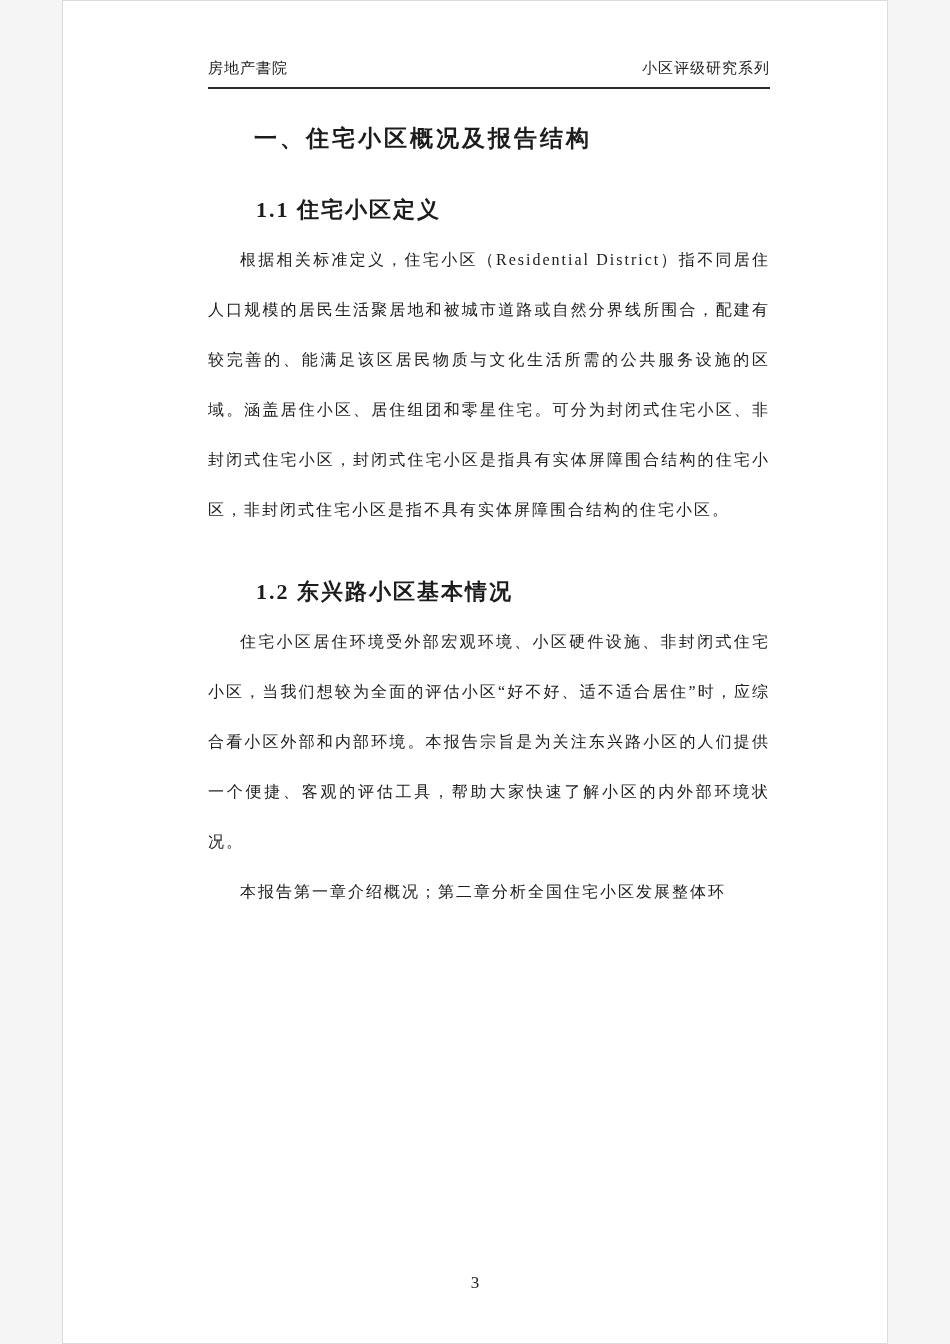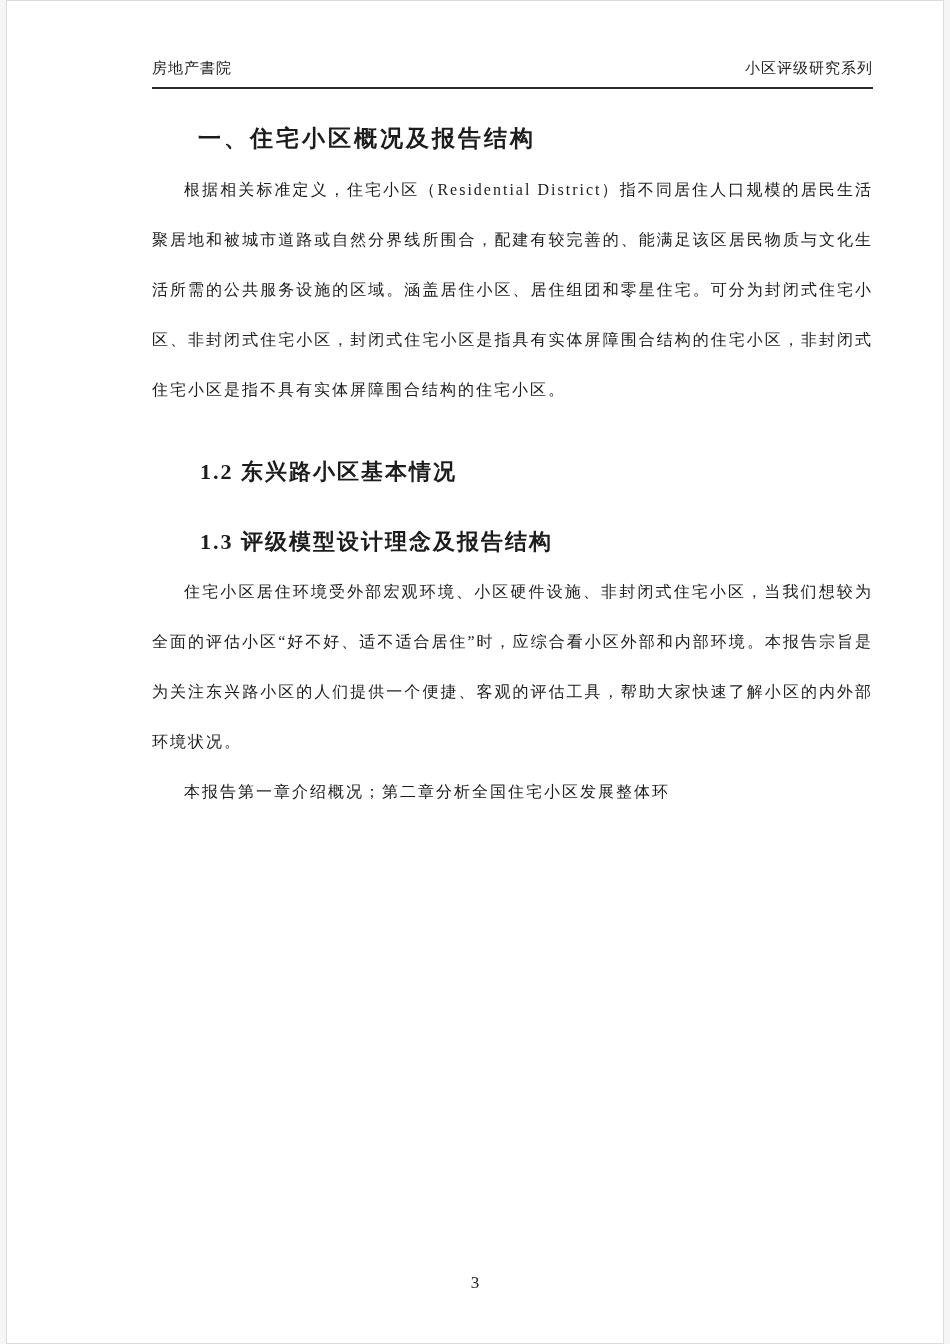--- a/index.html
+++ b/index.html
@@ -1,24 +1,24 @@
 <!DOCTYPE html>
 <html><head>
 <meta charset="utf-8">
 <style>
   * { box-sizing: border-box; }
   html, body { margin: 0; padding: 0; background: #f5f5f5; }
   .page {
-    width: 938px;
+    width: 826px;
     height: 1344px;
     margin: 0 auto;
     background: #ffffff;
     border: 1px solid #dcdcdc;
     position: relative;
-    padding: 58px 70px 0 145px;
+    padding: 58px 117px 0 145px;
     font-family: "Liberation Serif", "DejaVu Serif", serif;
     color: #1c1c1c;
   }
   .page-header {
     display: flex;
     justify-content: space-between;
     align-items: flex-end;
     font-size: 15px;
     letter-spacing: 1px;
     padding-bottom: 9px;
@@ -67,29 +67,29 @@
   <header class="page-header">
     <span>房地产書院</span>
     <span>小区评级研究系列</span>
   </header>
 
   <main>
 
     <h1 class="doc-title">一、住宅小区概况及报告结构</h1>
 
     <section class="sec-body">
+      <h2 class="sec-heading">1.1 住宅小区定义</h2>
       <p class="body-para">根据相关标准定义，住宅小区（Residential District）指不同居住人口规模的居民生活聚居地和被城市道路或自然分界线所围合，配建有较完善的、能满足该区居民物质与文化生活所需的公共服务设施的区域。涵盖居住小区、居住组团和零星住宅。可分为封闭式住宅小区、非封闭式住宅小区，封闭式住宅小区是指具有实体屏障围合结构的住宅小区，非封闭式住宅小区是指不具有实体屏障围合结构的住宅小区。</p>
     </section>
 
     <section class="sec-body">
       <h2 class="sec-heading">1.2 东兴路小区基本情况</h2>
     </section>
 
     <section class="sec-body">
-      <h2 class="sec-heading">1.3 评级模型设计理念及报告结构</h2>
       <p class="body-para">住宅小区居住环境受外部宏观环境、小区硬件设施、非封闭式住宅小区，当我们想较为全面的评估小区“好不好、适不适合居住”时，应综合看小区外部和内部环境。本报告宗旨是为关注东兴路小区的人们提供一个便捷、客观的评估工具，帮助大家快速了解小区的内外部环境状况。</p>
       <p class="body-para">本报告第一章介绍概况；第二章分析全国住宅小区发展整体环</p>
     </section>
 
   </main>
 
   <footer class="page-footer">
     <span>3</span>
   </footer>
 

